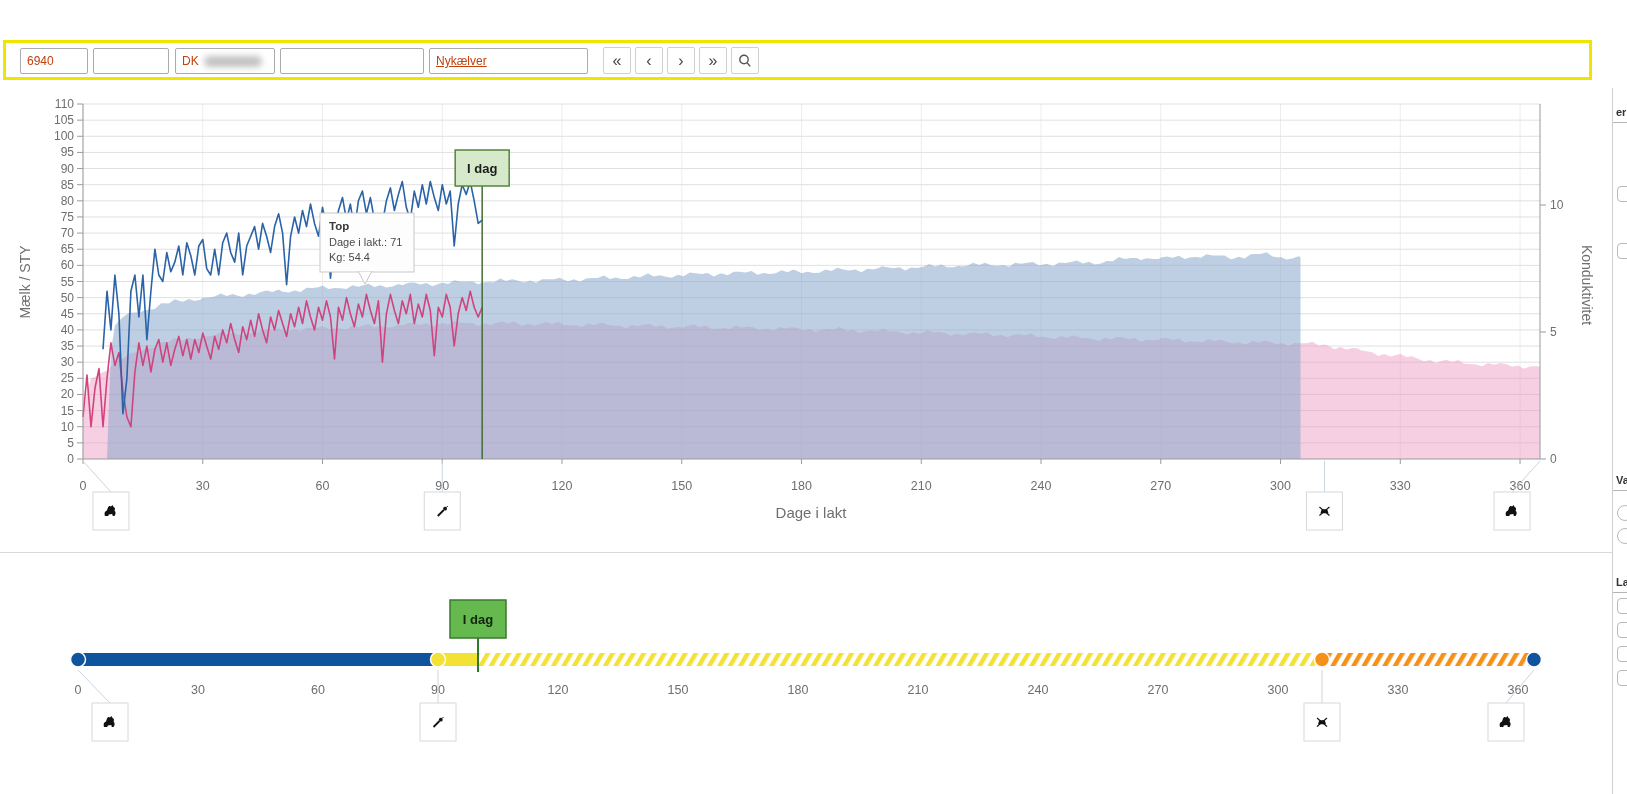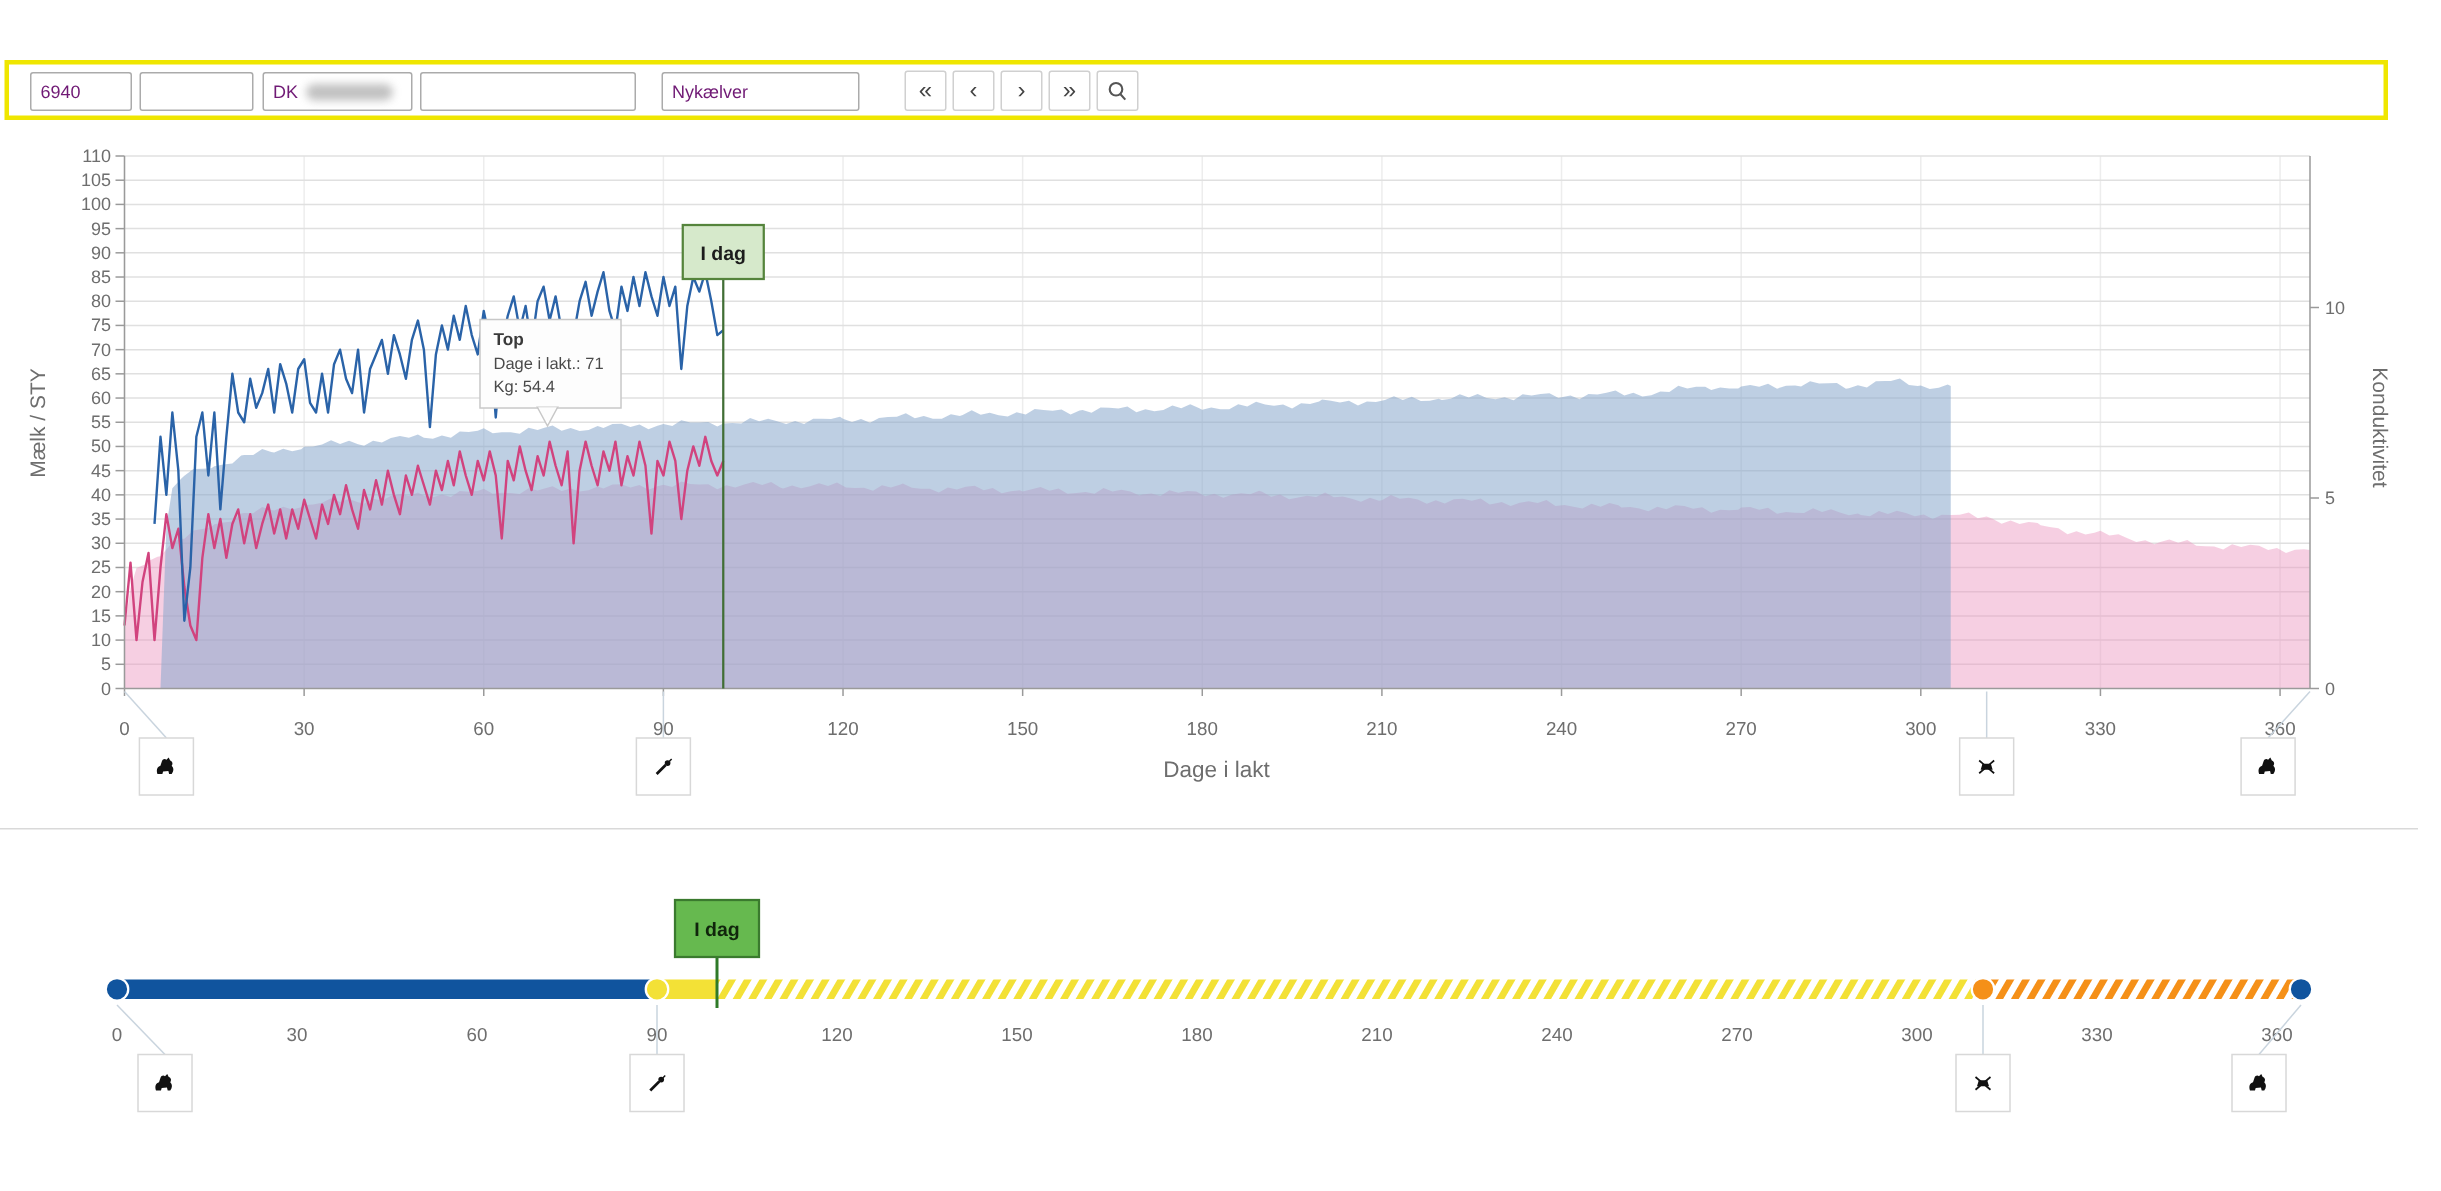--- a/index.html
+++ b/index.html
@@ -9,21 +9,21 @@
 
   
   #tabbar{position:absolute;left:0;top:6px;width:1627px;height:28px;background:#f1f1f1;
     border-bottom:1px solid #d8d8d8;display:flex;align-items:stretch;padding-left:2px;}
   .tab{padding:0 21px;display:flex;align-items:center;font-size:12px;color:#2b2b2b;cursor:default;}
   .tab.active{background:#fff;border:1px solid #d8d8d8;border-bottom:none;height:29px;position:relative;z-index:2;}
 
   
   #toolbar{position:absolute;left:3px;top:40px;width:1589px;height:40px;border:3px solid #efe600;background:#fff;}
   .field{position:absolute;top:5px;height:25px;border:1px solid #ababab;border-radius:2px;background:#fff;
-    font-size:12px;color:#701a75;display:flex;align-items:center;padding:12px 6px;}
+    font-size:12px;color:#c2410c;display:flex;align-items:center;padding:12px 6px;}
   .redact{display:inline-block;width:58px;height:11px;margin-left:5px;background:#8f8f8f;
     border-radius:6px;filter:blur(3px);opacity:.55;}
   .navbtn{position:absolute;top:4px;width:28px;height:27px;border:1px solid #d0d0d0;border-radius:2px;background:#fff;
     display:flex;align-items:center;justify-content:center;font-size:16px;color:#444;cursor:default;}
 
   
   #chart-svg{position:absolute;left:0;top:88px;}
   #divider{position:absolute;left:0;top:552px;width:1612px;height:1px;background:#d9d9d9;}
   #timeline-svg{position:absolute;left:0;top:560px;}
 
@@ -48,21 +48,21 @@
         <div class="field" style="left: 87px; width: 76px;">
           <span></span>
         </div>
         <div class="field" style="left: 169px; width: 100px;">
           <span>DK</span>
           <span class="redact"></span>
         </div>
         <div class="field" style="left: 274px; width: 144px;">
           <span></span>
         </div>
-        <div class="field" style="left: 435px; width: 132px;">
+        <div class="field" style="left: 423px; width: 159px; text-decoration: underline;">
           <span>Nykælver</span>
         </div>
       </div>
     <div id="navbtns">
         <div class="navbtn" style="left: 597px;">
           <span>«</span>
         </div>
         <div class="navbtn" style="left: 629px;">
           <span>‹</span>
         </div>
@@ -334,13 +334,29 @@
       <circle cx="438" cy="659.5" r="7.5" fill="#f3e136" stroke="#fff" stroke-width="1.5"></circle>
       <circle cx="1322" cy="659.5" r="7.5" fill="#f59018" stroke="#fff" stroke-width="1.5"></circle>
       <circle cx="1534" cy="659.5" r="7.5" fill="#10549e" stroke="#fff" stroke-width="1.5"></circle>
       <line x1="478" y1="638" x2="478" y2="672" stroke="#2f7a28" stroke-width="2"></line>
       <g>
         <rect x="450" y="600" width="56" height="38" fill="#66b94f" stroke="#3a7a2e" stroke-width="1.5"></rect>
         <text x="478" y="624" text-anchor="middle" font-size="13" font-weight="bold" fill="#10250c">I dag</text>
       </g>
     </svg>
 
+  <div id="sidepanel">
+      <span class="frag" style="top: 18px;">er</span>
+      <div class="fragrule" style="top: 34px;"></div>
+      <span class="frag" style="top: 386px;">Va</span>
+      <div class="fragrule" style="top: 402px;"></div>
+      <span class="frag" style="top: 488px;">La</span>
+      <div class="fragrule" style="top: 504px;"></div>
+      <div class="fragbox" style="top: 98px;"></div>
+      <div class="fragbox" style="top: 155px;"></div>
+      <div class="fragcirc" style="top: 417px;"></div>
+      <div class="fragcirc" style="top: 440px;"></div>
+      <div class="fragbox" style="top: 510px;"></div>
+      <div class="fragbox" style="top: 534px;"></div>
+      <div class="fragbox" style="top: 558px;"></div>
+      <div class="fragbox" style="top: 582px;"></div>
+    </div>
 </div>
 
 </body></html>

